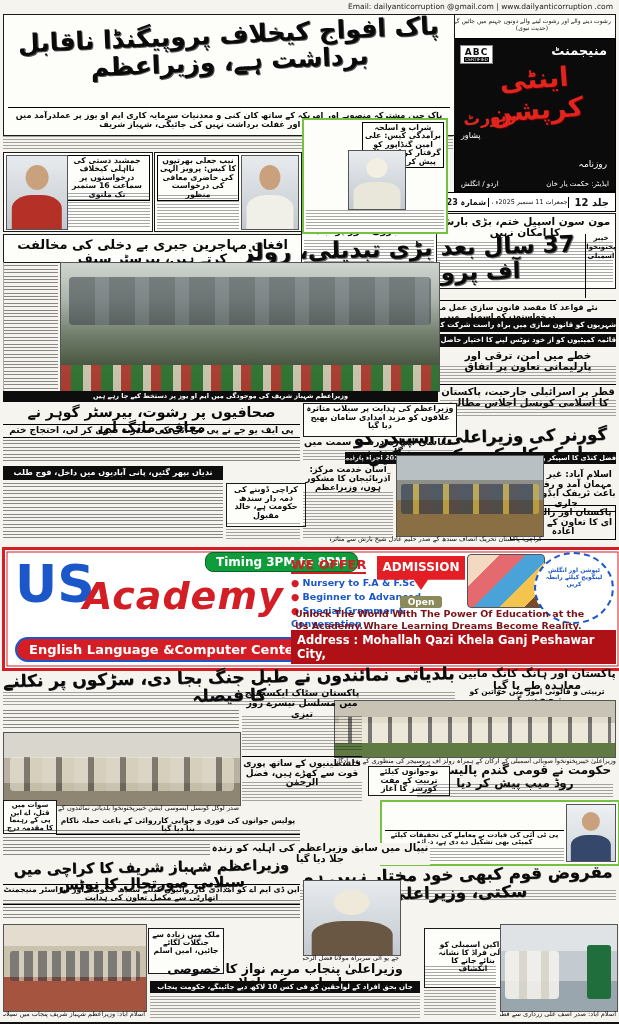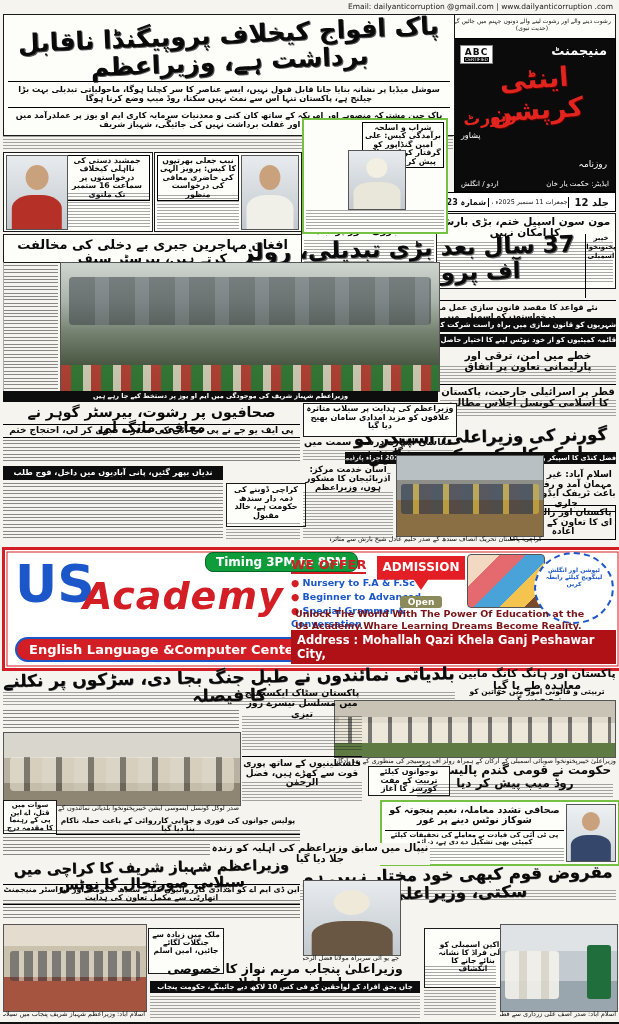--- a/index.html
+++ b/index.html
@@ -60,21 +60,20 @@
     <div style="font-size:10.5px;">مون سون اسپیل ختم، بڑی بارش کا امکان نہیں</div>
     <div class="tx2" style="height:40px;margin-top:3px;"></div>
   </div>
   <div class="abs box u hl" style="top:213px;right:182px;width:130px;height:70px;padding:2px;">
     <div style="font-size:9.5px;">سیلاب: 286 گھر مکمل، 233 جزوی طور پر تباہ</div>
     <div class="tx2" style="height:42px;margin-top:3px;"></div>
   </div>
 
   <div class="abs box" style="top:14px;left:3px;width:450px;height:120px;">
     <div class="u hl" style="position:absolute;top:6px;left:4px;right:4px;font-size:25px;transform:rotate(-2.5deg);text-shadow:1px 1px 0 #555;">پاک افواج کیخلاف پروپیگنڈا ناقابل برداشت ہے، وزیراعظم</div>
-    <div class="u hl" style="position:absolute;top:66px;left:4px;right:4px;font-size:8.2px;border-top:1px solid #000;padding-top:3px;">سوشل میڈیا پر نشانہ بنایا جانا قابل قبول نہیں، ایسے عناصر کا سر کچلنا ہوگا، ماحولیاتی تبدیلی بہت بڑا چیلنج ہے، پاکستان تنہا اس سے نمٹ نہیں سکتا، روڈ میپ وضع کرنا ہوگا</div>
     <div class="u hl" style="position:absolute;top:92px;left:4px;right:4px;font-size:8.2px;border-top:1px solid #000;padding-top:3px;">پاک چین مشترکہ منصوبے اور امریکہ کے ساتھ کان کنی و معدنیات سرمایہ کاری ایم او یوز پر عملدرآمد میں تاخیر، کوتاہی اور غفلت برداشت نہیں کی جائیگی، شہباز شریف</div>
   </div>
   <div class="abs tx2" style="top:136px;left:3px;width:450px;height:14px;"></div>
 
   <div class="abs box" style="top:152px;left:3px;width:148px;height:78px;">
     <div class="u hl" style="position:absolute;top:2px;right:2px;width:82px;font-size:7.8px;border:1px solid #000;padding:1px;">جمشید دستی کی نااہلی کیخلاف درخواستوں پر سماعت 16 ستمبر تک ملتوی</div>
     <div class="portrait p-dasti photo" style="left:2px;top:2px;width:60px;height:73px;"></div>
     <div class="tx2" style="position:absolute;bottom:2px;right:2px;width:82px;height:36px;"></div>
   </div>
 
@@ -204,21 +203,20 @@
   <div class="abs tx2" style="top:716px;left:242px;width:120px;height:36px;"></div>
   <div class="abs u hl" style="top:756px;left:242px;width:120px;font-size:9px;border-top:1px solid #000;padding-top:2px;">فلسطینیوں کے ساتھ پوری قوت سے کھڑے ہیں، فضل الرحمٰن</div>
   <div class="abs tx2" style="top:782px;left:242px;width:120px;height:20px;"></div>
 
   <div class="abs u hl" style="top:764px;right:6px;width:196px;font-size:12px;">حکومت نے قومی گندم پالیسی کا روڈ میپ پیش کر دیا</div>
   <div class="abs box u hl" style="top:766px;left:368px;width:78px;height:26px;font-size:8px;padding:1px;">نوجوانوں کیلئے تربیت کے مفت کورسز کا آغاز</div>
   <div class="abs tx2" style="top:784px;right:6px;width:196px;height:14px;"></div>
 
   <div class="abs gbox" style="top:800px;left:380px;width:236px;height:62px;">
     <div class="portrait p-naeem photo" style="right:2px;top:2px;width:48px;height:56px;"></div>
-    <div class="u hl" style="position:absolute;top:3px;left:3px;right:54px;font-size:9.5px;">صحافی تشدد معاملہ، نعیم پنجوتہ کو شوکاز نوٹس دینے پر غور</div>
     <div class="u hl" style="position:absolute;top:28px;left:3px;right:54px;font-size:6.8px;border-top:1px solid #000;padding-top:1px;">پی ٹی آئی کی قیادت نے معاملے کی تحقیقات کیلئے کمیٹی بھی تشکیل دے دی ہے، ذرائع</div>
     <div class="tx2" style="position:absolute;bottom:2px;left:3px;right:54px;height:14px;"></div>
   </div>
 
   <div class="abs u hl" style="top:866px;left:300px;width:316px;font-size:16.5px;transform:rotate(-1deg);text-shadow:.5px .5px 0 #666;">مقروض قوم کبھی خود مختار نہیں ہو سکتی، وزیراعلیٰ</div>
   <div class="abs tx2" style="top:890px;left:300px;width:316px;height:12px;"></div>
 
   <div class="abs u hl" style="top:817px;left:56px;width:244px;font-size:7.5px;border-bottom:1px solid #000;padding-bottom:1px;">پولیس جوانوں کی فوری و جوابی کارروائی کے باعث حملہ ناکام بنا دیا گیا</div>
   <div class="abs box u hl" style="top:800px;left:3px;width:50px;height:30px;font-size:7px;padding:1px;">سوات میں قتل، اے این پی کے رہنما کا مقدمہ درج</div>
   <div class="abs tx" style="top:830px;left:3px;width:297px;height:26px;"></div>

